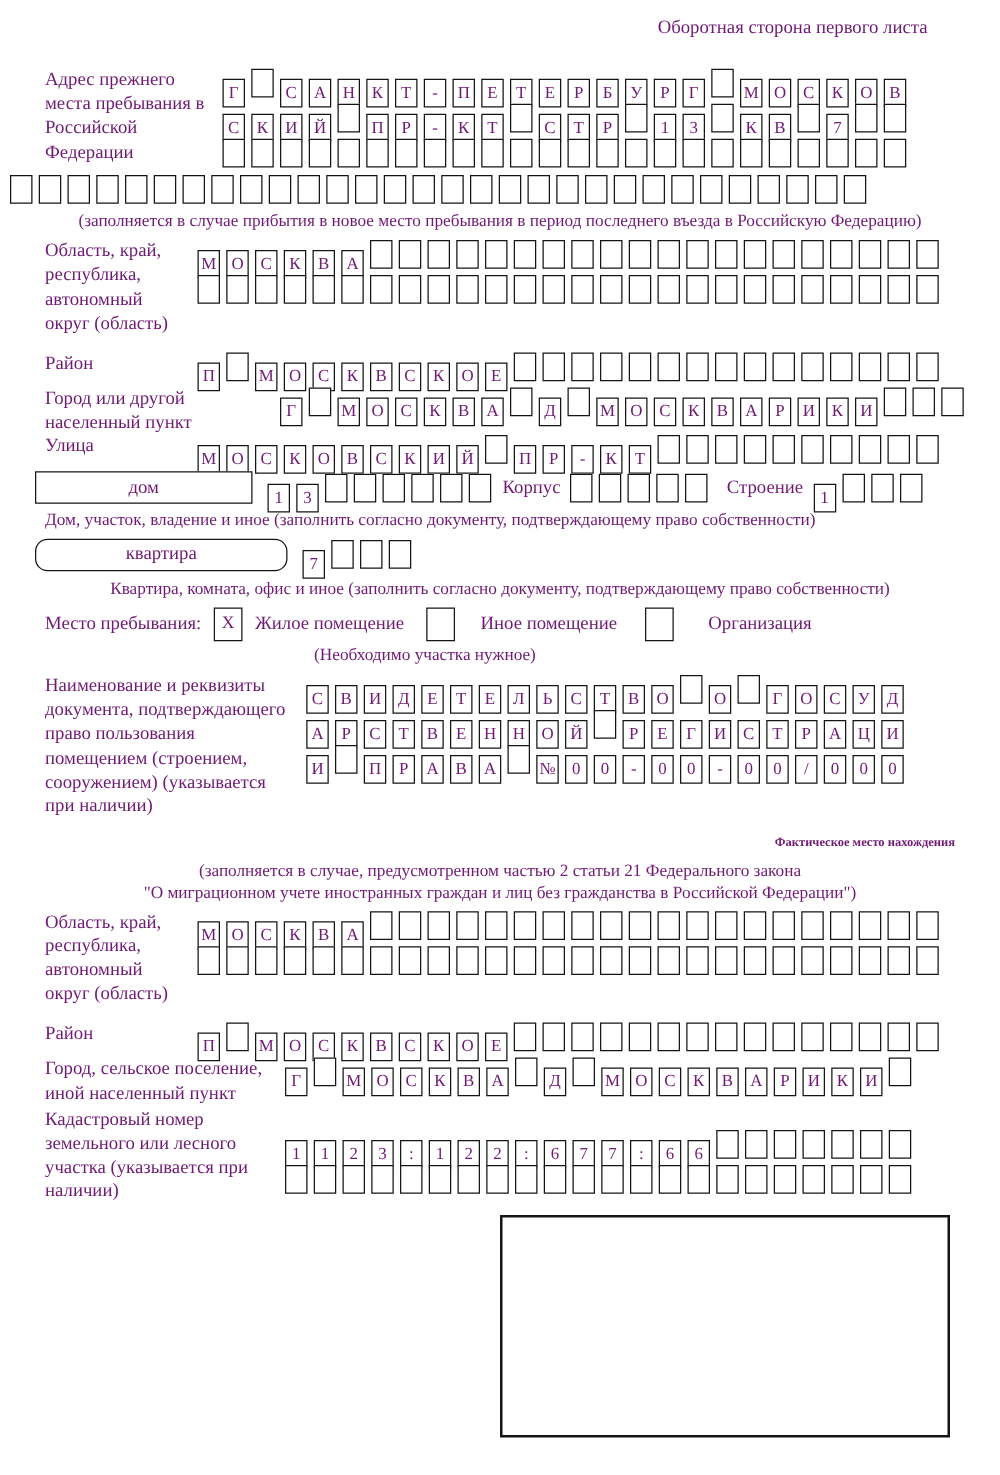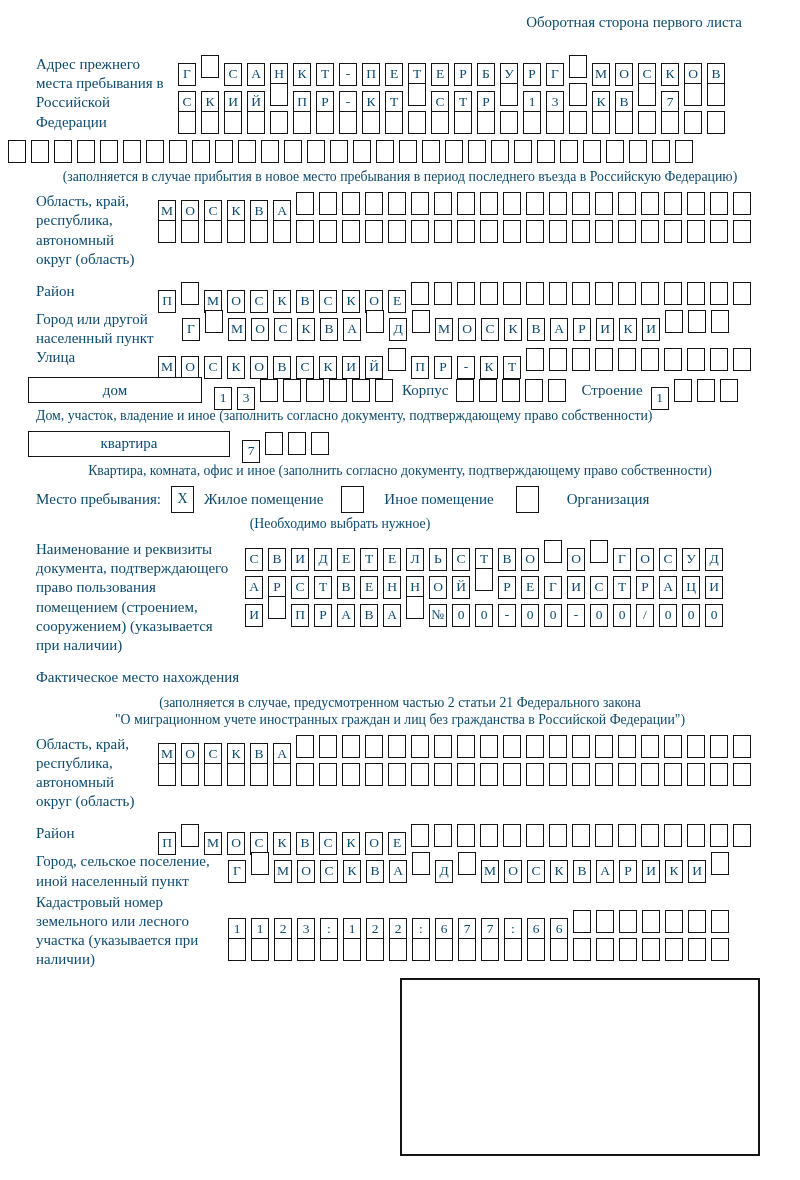--- a/index.html
+++ b/index.html
@@ -3,21 +3,21 @@
 <meta charset="utf-8">
 <style>
   html,body{margin:0;padding:0;background:#ffffff;}
   .page{
     position:relative;
     width:800px;height:1180px;
     box-sizing:border-box;
     padding:14px 36px 0 36px;
     background:#ffffff;
     font-family:"Liberation Serif","DejaVu Serif",serif;
-    color:#0c4a6e;
+    color:#701a75;
     overflow:hidden;
   }
   .header-note{
     text-align:right;
     font-size:15px;
     margin-right:22px;
   }
   .row{display:flex;align-items:flex-start;}
   .label{
     font-size:15px;line-height:1.28;
@@ -36,21 +36,21 @@
     display:inline-block;box-sizing:border-box;
     width:18px;height:23px;
     border:1.6px solid #141414;
     margin-right:5px;
     text-align:center;line-height:20px;
     font-size:13.5px;
     background:#fff;
   }
   .caption{font-size:13.8px;text-align:center;line-height:1.25;}
   .section-title{font-size:15.5px;font-weight:bold;text-align:center;}
-  .subhead{font-size:15px;font-weight:normal;text-align:left;}
+  .subhead{font-size:10px;font-weight:bold;text-align:right;}
   .namedbox{
     box-sizing:border-box;border:1.6px solid #141414;
     height:26px;display:flex;align-items:center;justify-content:center;
     font-size:15px;background:#fff;
   }
   .inline-label{font-size:15px;line-height:26px;}
   .checkbox{
     display:inline-block;box-sizing:border-box;
     width:23px;height:27px;border:1.6px solid #141414;
     text-align:center;line-height:24px;font-size:14px;vertical-align:middle;
@@ -87,21 +87,21 @@
       <div class="cellrow"><span class="cell">М</span><span class="cell">О</span><span class="cell">С</span><span class="cell">К</span><span class="cell">В</span><span class="cell">А</span><span class="cell"></span><span class="cell"></span><span class="cell"></span><span class="cell"></span><span class="cell"></span><span class="cell"></span><span class="cell"></span><span class="cell"></span><span class="cell"></span><span class="cell"></span><span class="cell"></span><span class="cell"></span><span class="cell"></span><span class="cell"></span><span class="cell"></span><span class="cell"></span><span class="cell"></span><span class="cell"></span><span class="cell"></span><span class="cell"></span></div>
       <div class="cellrow"><span class="cell"></span><span class="cell"></span><span class="cell"></span><span class="cell"></span><span class="cell"></span><span class="cell"></span><span class="cell"></span><span class="cell"></span><span class="cell"></span><span class="cell"></span><span class="cell"></span><span class="cell"></span><span class="cell"></span><span class="cell"></span><span class="cell"></span><span class="cell"></span><span class="cell"></span><span class="cell"></span><span class="cell"></span><span class="cell"></span><span class="cell"></span><span class="cell"></span><span class="cell"></span><span class="cell"></span><span class="cell"></span><span class="cell"></span></div>
     </div>
   </div>
 
   <div class="row" style="margin-top:13px;">
     <div class="label w122">Район</div>
     <div class="cellrow"><span class="cell">П</span><span class="cell"></span><span class="cell">М</span><span class="cell">О</span><span class="cell">С</span><span class="cell">К</span><span class="cell">В</span><span class="cell">С</span><span class="cell">К</span><span class="cell">О</span><span class="cell">Е</span><span class="cell"></span><span class="cell"></span><span class="cell"></span><span class="cell"></span><span class="cell"></span><span class="cell"></span><span class="cell"></span><span class="cell"></span><span class="cell"></span><span class="cell"></span><span class="cell"></span><span class="cell"></span><span class="cell"></span><span class="cell"></span><span class="cell"></span></div>
   </div>
 
-  <div class="row" style="margin-top:0px;">
+  <div class="row" style="margin-top:0px;gap:42px;">
     <div class="label w146">Город или другой населенный пункт</div>
     <div class="cellrow"><span class="cell">Г</span><span class="cell"></span><span class="cell">М</span><span class="cell">О</span><span class="cell">С</span><span class="cell">К</span><span class="cell">В</span><span class="cell">А</span><span class="cell"></span><span class="cell">Д</span><span class="cell"></span><span class="cell">М</span><span class="cell">О</span><span class="cell">С</span><span class="cell">К</span><span class="cell">В</span><span class="cell">А</span><span class="cell">Р</span><span class="cell">И</span><span class="cell">К</span><span class="cell">И</span><span class="cell"></span><span class="cell"></span><span class="cell"></span></div>
   </div>
 
   <div class="row" style="margin-top:0px;">
     <div class="label w122">Улица</div>
     <div class="cellrow"><span class="cell">М</span><span class="cell">О</span><span class="cell">С</span><span class="cell">К</span><span class="cell">О</span><span class="cell">В</span><span class="cell">С</span><span class="cell">К</span><span class="cell">И</span><span class="cell">Й</span><span class="cell"></span><span class="cell">П</span><span class="cell">Р</span><span class="cell">-</span><span class="cell">К</span><span class="cell">Т</span><span class="cell"></span><span class="cell"></span><span class="cell"></span><span class="cell"></span><span class="cell"></span><span class="cell"></span><span class="cell"></span><span class="cell"></span><span class="cell"></span><span class="cell"></span></div>
   </div>
 
   <div class="row" style="margin-top:1px;align-items:center;">
@@ -110,37 +110,37 @@
     </div>
     <div class="cellrow" style="margin-bottom:0;"><span class="cell">1</span><span class="cell">3</span><span class="cell"></span><span class="cell"></span><span class="cell"></span><span class="cell"></span><span class="cell"></span><span class="cell"></span></div>
     <div class="inline-label" style="margin:0 8px 0 4px;">Корпус</div>
     <div class="cellrow" style="margin-bottom:0;"><span class="cell"></span><span class="cell"></span><span class="cell"></span><span class="cell"></span><span class="cell"></span></div>
     <div class="inline-label" style="margin:0 8px 0 10px;">Строение</div>
     <div class="cellrow" style="margin-bottom:0;"><span class="cell">1</span><span class="cell"></span><span class="cell"></span><span class="cell"></span></div>
   </div>
   <div class="caption" style="text-align:left;margin-top:4px;">Дом, участок, владение и иное (заполнить согласно документу, подтверждающему право собственности)</div>
 
   <div class="row" style="margin-top:6px;align-items:center;">
-    <div class="namedbox" style="width:202px;margin-left:-8px;margin-right:12px;">
+    <div class="namedbox" style="width:202px;margin-left:-8px;margin-right:12px;border-radius:10px;">
       <span>квартира</span>
     </div>
     <div class="cellrow" style="margin-bottom:0;"><span class="cell">7</span><span class="cell"></span><span class="cell"></span><span class="cell"></span></div>
   </div>
   <div class="caption" style="text-align:center;margin-top:5px;">Квартира, комната, офис и иное (заполнить согласно документу, подтверждающему право собственности)</div>
 
   <div class="stay-row" style="margin-top:7px;">
     <span>Место пребывания:</span>
     <span class="checkbox" style="margin-left:10px;">X</span>
     <span style="margin-left:10px;">Жилое помещение</span>
     <span class="checkbox" style="margin-left:18px;"></span>
     <span style="margin-left:20px;">Иное помещение</span>
     <span class="checkbox" style="margin-left:22px;"></span>
     <span style="margin-left:28px;">Организация</span>
   </div>
-  <div class="caption" style="margin-top:2px;margin-right:120px;">(Необходимо выбрать нужное)</div>
+  <div class="caption" style="margin-top:2px;margin-right:120px;">(Необходимо участка нужное)</div>
 
   <div class="row" style="margin-top:8px;">
     <div class="label w209">Наименование и реквизиты документа, подтверждающего право пользования помещением (строением, сооружением) (указывается при наличии)</div>
     <div class="cellcol">
       <div class="cellrow"><span class="cell">С</span><span class="cell">В</span><span class="cell">И</span><span class="cell">Д</span><span class="cell">Е</span><span class="cell">Т</span><span class="cell">Е</span><span class="cell">Л</span><span class="cell">Ь</span><span class="cell">С</span><span class="cell">Т</span><span class="cell">В</span><span class="cell">О</span><span class="cell"></span><span class="cell">О</span><span class="cell"></span><span class="cell">Г</span><span class="cell">О</span><span class="cell">С</span><span class="cell">У</span><span class="cell">Д</span></div>
       <div class="cellrow"><span class="cell">А</span><span class="cell">Р</span><span class="cell">С</span><span class="cell">Т</span><span class="cell">В</span><span class="cell">Е</span><span class="cell">Н</span><span class="cell">Н</span><span class="cell">О</span><span class="cell">Й</span><span class="cell"></span><span class="cell">Р</span><span class="cell">Е</span><span class="cell">Г</span><span class="cell">И</span><span class="cell">С</span><span class="cell">Т</span><span class="cell">Р</span><span class="cell">А</span><span class="cell">Ц</span><span class="cell">И</span></div>
       <div class="cellrow"><span class="cell">И</span><span class="cell"></span><span class="cell">П</span><span class="cell">Р</span><span class="cell">А</span><span class="cell">В</span><span class="cell">А</span><span class="cell"></span><span class="cell">№</span><span class="cell">0</span><span class="cell">0</span><span class="cell">-</span><span class="cell">0</span><span class="cell">0</span><span class="cell">-</span><span class="cell">0</span><span class="cell">0</span><span class="cell">/</span><span class="cell">0</span><span class="cell">0</span><span class="cell">0</span></div>
     </div>
   </div>
 

